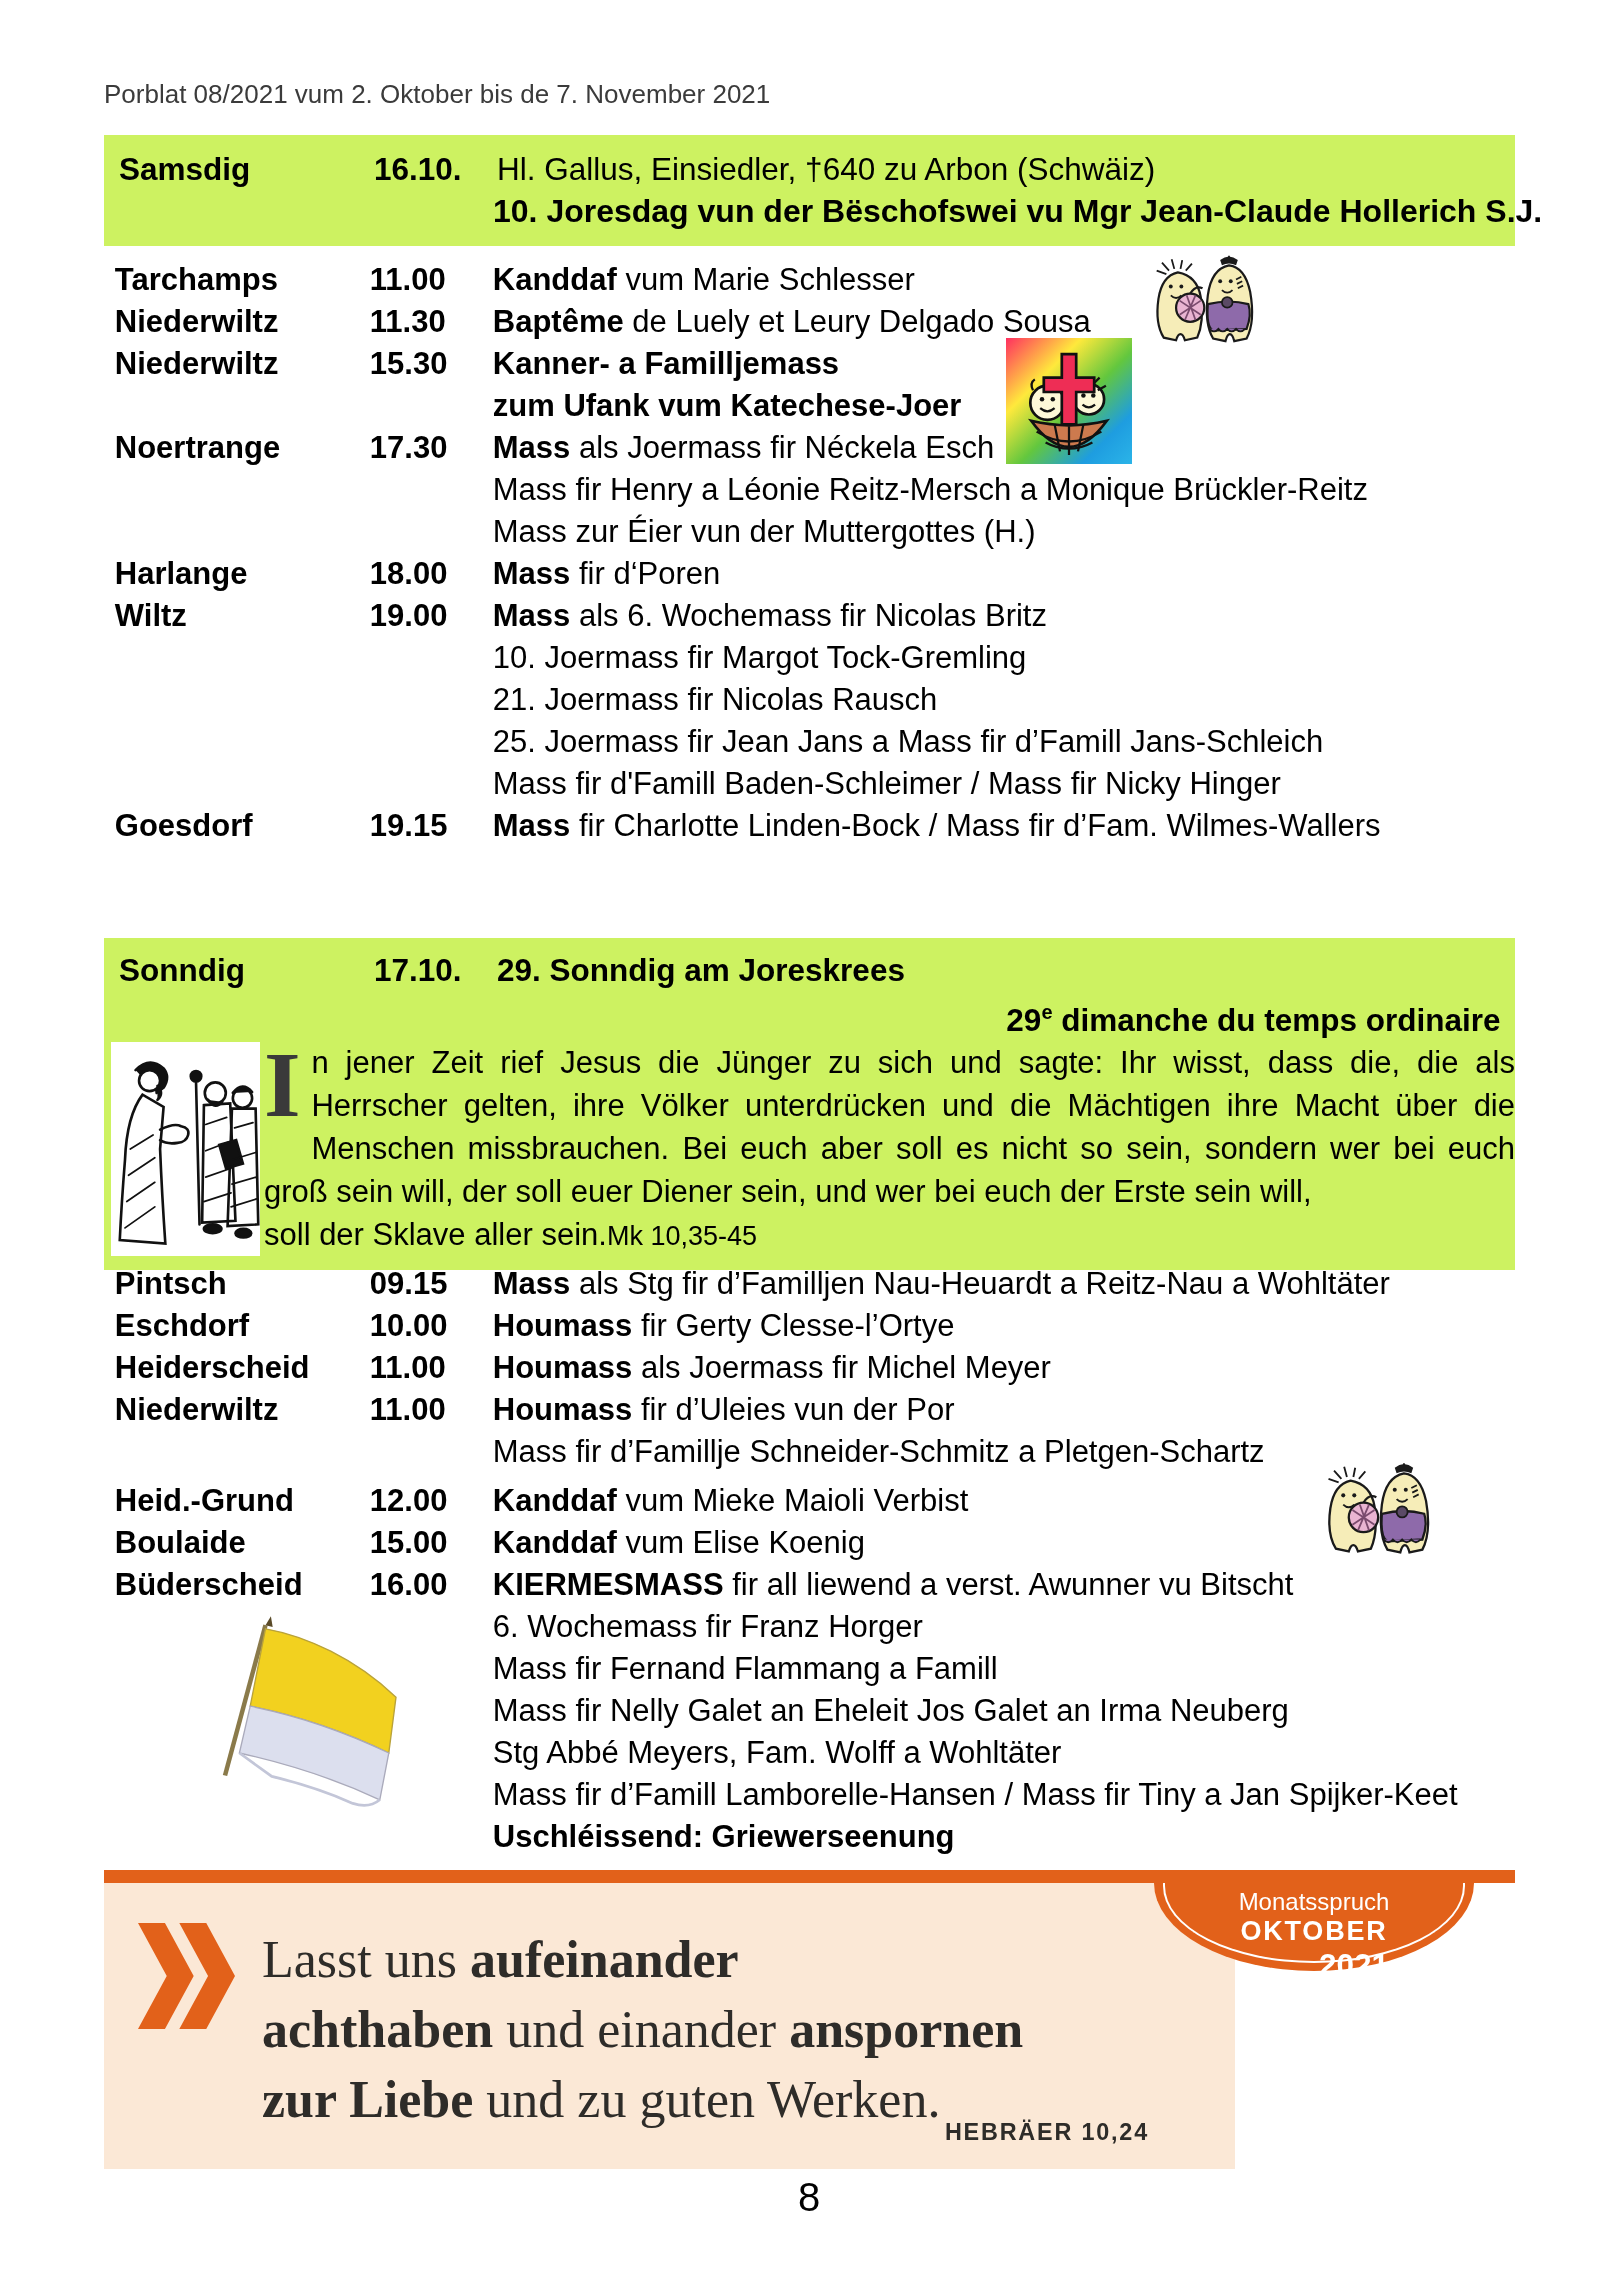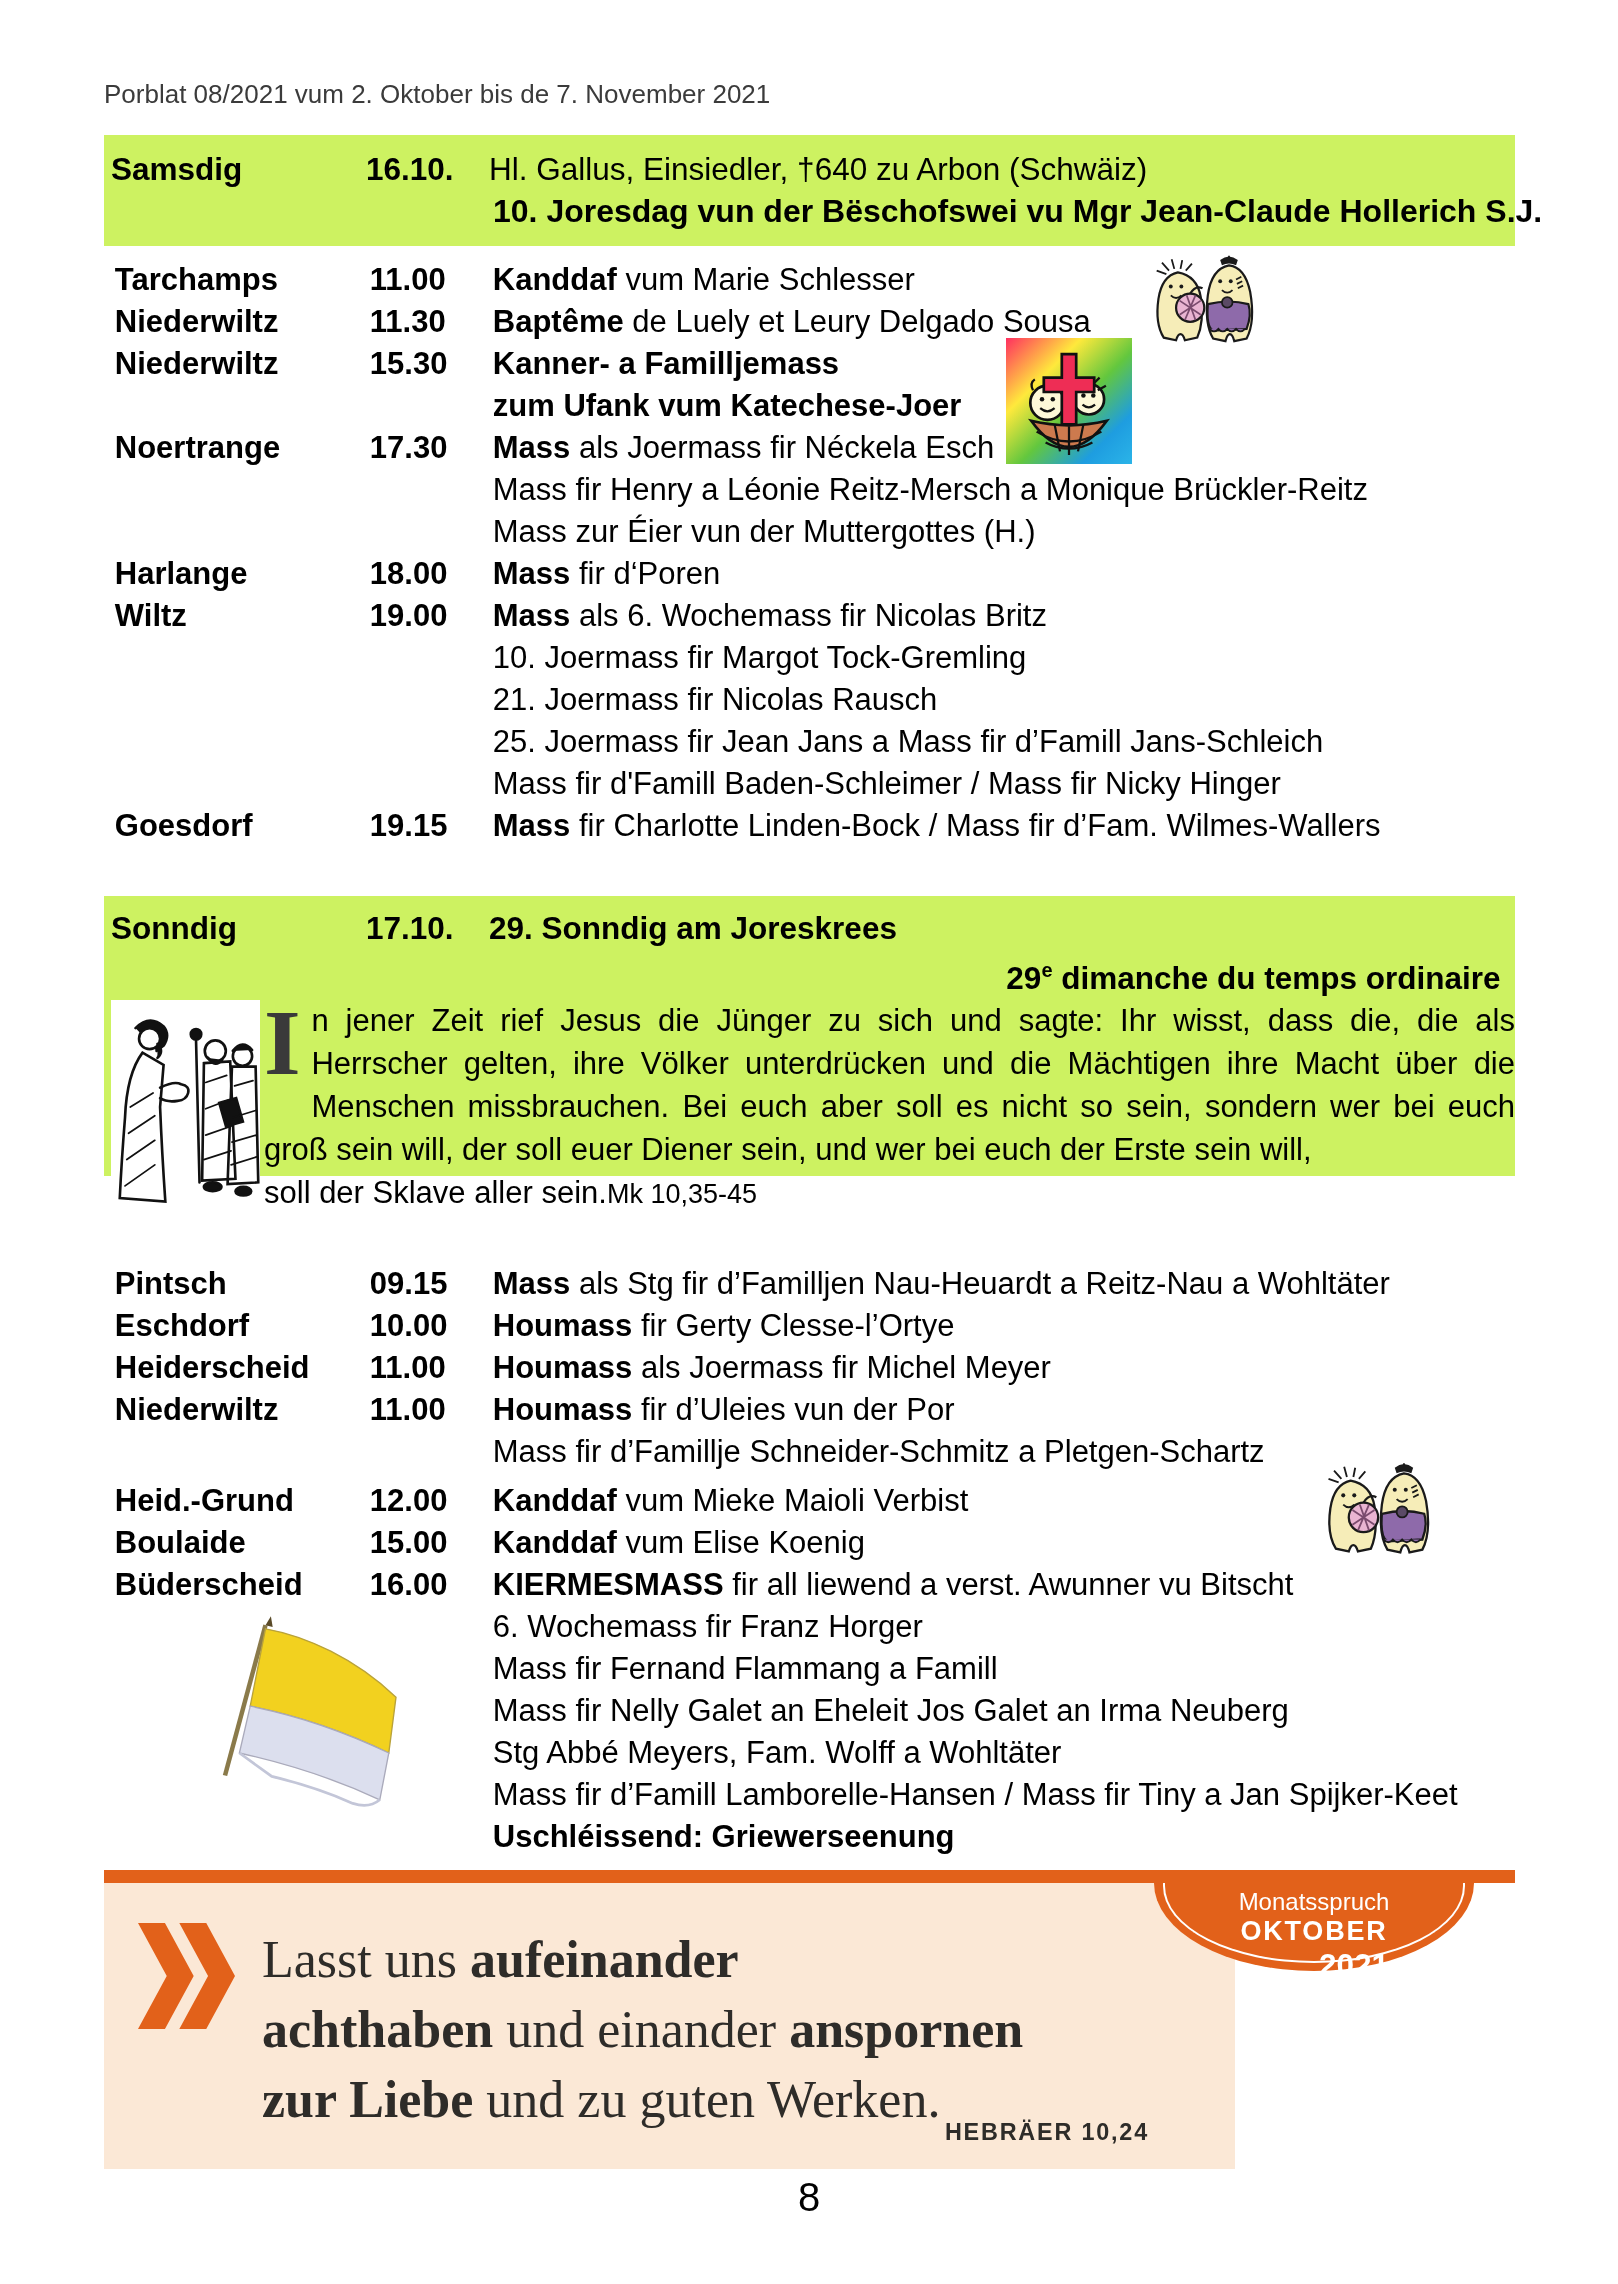--- a/index.html
+++ b/index.html
@@ -4,22 +4,22 @@
 <style>
   html,body{margin:0;padding:0;background:#fff;}
   #page{position:relative;width:1618px;height:2284px;background:#fff;
         font-family:"Liberation Sans",sans-serif;color:#000;overflow:hidden;}
 
   .header{position:absolute;left:104px;top:79px;font-size:26px;color:#3b3b3b;}
 
   
   .banner{position:absolute;left:104px;width:1411px;background:#cdf261;}
   .banner1{top:135px;height:111px;}
-  .banner2{top:896px;height:280px;}
-  .brow{display:grid;grid-template-columns:255px 123px 1fr;padding-left:7px;
+  .banner2{top:938px;height:332px;}
+  .brow{display:grid;grid-template-columns:255px 123px 1fr;padding-left:15px;
         font-size:31.5px;line-height:42px;}
   .brow .bday,.brow .bdate,.brow .btitle-b{font-weight:bold;}
   .banner1 .brow{padding-top:12.6px;}
   .banner2 .brow{padding-top:10.8px;}
   .bline2{padding-left:389px;font-weight:bold;font-size:32px;line-height:42px;white-space:nowrap;}
   .bsub{text-align:right;padding-right:14.4px;font-weight:bold;font-size:31.5px;line-height:42px;}
   .bsub sup{font-size:20px;}
 
   
   .sched{position:absolute;left:104px;width:1411px;}

